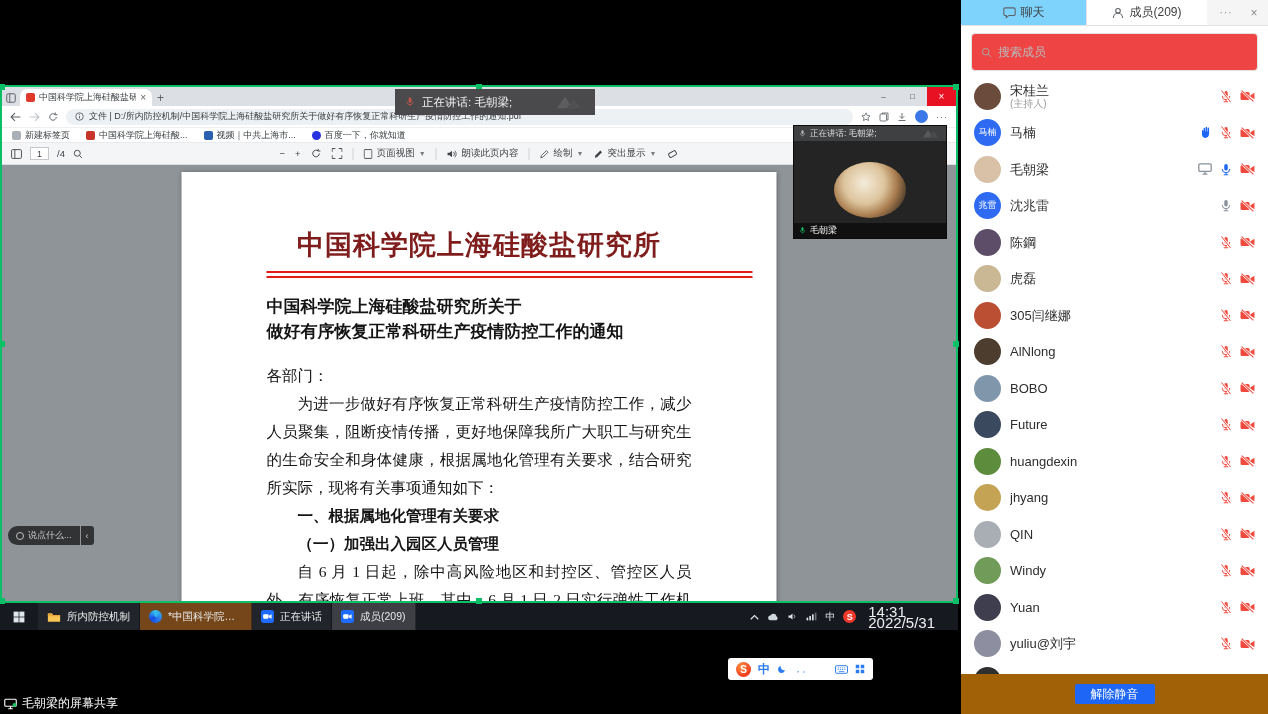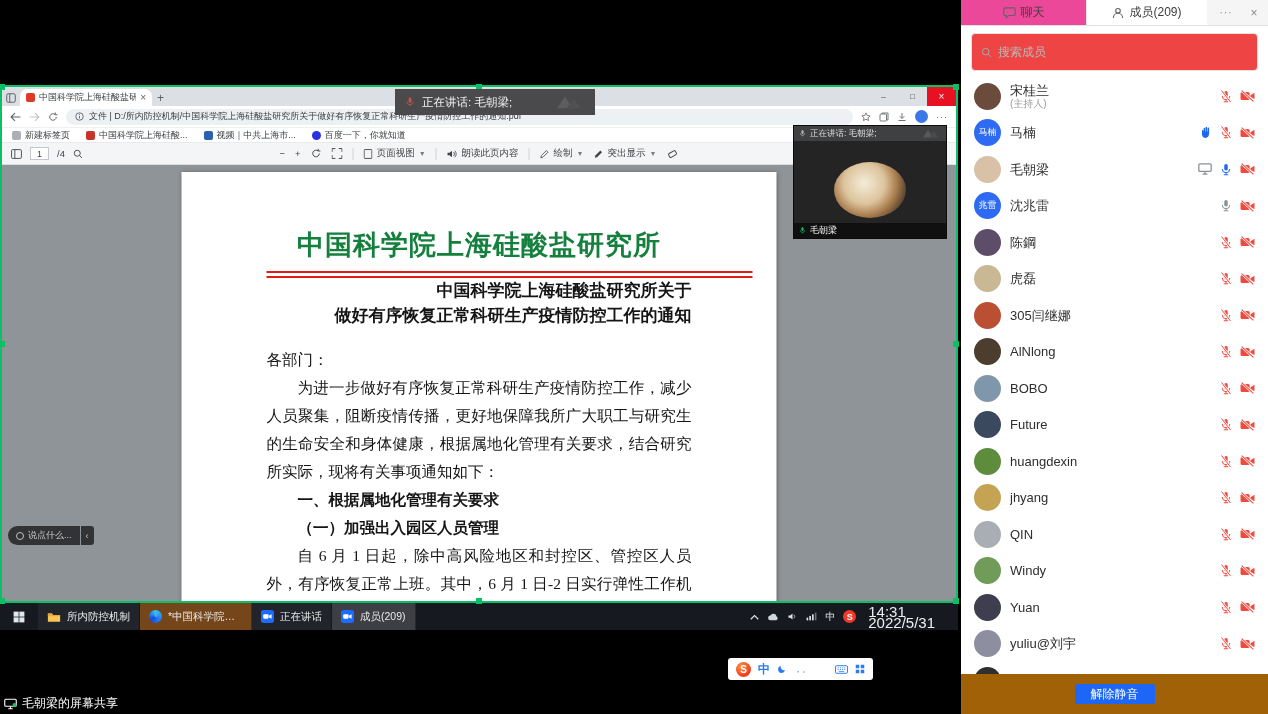--- a/index.html
+++ b/index.html
@@ -35,23 +35,23 @@
   .pdfbar{height:22px;background:#f4f5f6;border-bottom:1px solid #dcdfe2;display:flex;align-items:center;padding:0 9px;position:relative;flex:0 0 auto;font-size:9.5px;color:#3f4246}
   .pdf-left{display:flex;align-items:center;gap:8px}
   .page-box{width:19px;height:13px;background:#fff;border:1px solid #c4c8cc;font-size:9px;text-align:center;line-height:12px}
   .pdf-center{position:absolute;left:50%;transform:translateX(-50%);display:flex;align-items:center;gap:10px;white-space:nowrap}
   .pdiv{width:1px;height:12px;background:#cfd2d5}
   .pdf-btn{display:flex;align-items:center;gap:4px}
   .chev{font-size:7px;color:#7a7e83}
 
   .pdfview{flex:1;background:#8f9499;position:relative;overflow:hidden}
   .page{position:absolute;left:50%;transform:translateX(-50%);top:7px;width:595px;height:620px;background:#fff;box-shadow:0 1px 5px rgba(0,0,0,.45);padding:56px 85px 0;font-family:"Liberation Serif","DejaVu Serif",serif;color:#151515}
-  .doc-red-title{font-size:27px;font-weight:bold;color:#15803d;text-align:center;letter-spacing:1px;white-space:nowrap;line-height:34px}
+  .doc-red-title{font-size:27px;font-weight:bold;color:#7f1d1d;text-align:center;letter-spacing:1px;white-space:nowrap;line-height:34px}
   .doc-rule{width:486px;margin:9px auto 0;height:7px;border-top:2px solid #df1d18;border-bottom:2px solid #df1d18}
-  .doc-title{text-align:right;font-size:17px;font-weight:bold;line-height:25px}
+  .doc-title{margin-top:16px;text-align:left;font-size:17px;font-weight:bold;line-height:25px}
   .doc-salutation{margin-top:18px;font-size:15.5px;line-height:28px}
   .doc-para{font-size:15.5px;line-height:28px;text-align:justify;text-indent:2em}
   .doc-h{font-size:15.5px;font-weight:bold;line-height:28px;text-indent:2em}
 
   
   .share-frame{position:absolute;left:0;top:85px;width:958px;height:518px;border:2px solid #0abf66;z-index:15;pointer-events:none}
   .handle{position:absolute;width:6px;height:6px;background:#0abf66}
 
   
   .speak-pill{position:absolute;left:395px;top:89px;width:200px;height:26px;background:#4a4a4d;display:flex;align-items:center;gap:7px;padding:0 10px;z-index:20}
@@ -89,21 +89,21 @@
   .ime-mode{color:#2a7cf0;font-weight:bold;font-size:12px}
   .ime-ic{color:#2a7cf0;display:flex;align-items:center;font-size:10px}
   .ime-grid{display:grid;grid-template-columns:5px 5px;grid-template-rows:5px 5px;gap:1px}
   .ime-grid i{display:block}
   .share-label{position:absolute;left:4px;top:695px;display:flex;align-items:center;gap:5px;color:#fff;font-size:12px;z-index:10}
 
   
   .panel{position:absolute;left:961px;top:0;width:307px;height:714px;background:#fff;z-index:30;display:flex;flex-direction:column}
   .panel-head{height:26px;background:#f5f5f5;border-bottom:1px solid #e2e2e2;display:flex;align-items:stretch;flex:0 0 auto}
   .ptab{display:flex;align-items:center;justify-content:center;gap:5px;font-size:12px;color:#3e3e3e}
-  .ptab.chat{width:126px;background:#ec4899;border-right:1px solid #e2e2e2}
+  .ptab.chat{width:126px;background:#7dd3fc;border-right:1px solid #e2e2e2}
   .ptab.members{width:120px;background:#fff}
   .phead-btn{width:28px;display:flex;align-items:center;justify-content:center;color:#8a8a8a;font-size:12px}
   .phead-btn.dots{margin-left:auto;letter-spacing:1px;font-size:10px}
   .search-wrap{padding:7px 10px;flex:0 0 auto}
   .search-box{height:38px;border:1px solid #e3e3e3;background:#ef4444;border-radius:4px;display:flex;align-items:center;gap:6px;padding:0 9px}
   .search-box input{border:0;outline:0;background:transparent;font-size:12px;color:#333;width:100%;font-family:"Liberation Sans",sans-serif}
   .search-box input::placeholder{color:#b8b8b8}
   .member-list{flex:1;overflow:hidden}
   .mrow{height:36.5px;display:flex;align-items:center;gap:9px;padding:0 13px}
   .avatar{width:27px;height:27px;border-radius:50%;flex:0 0 auto;color:#fff;font-size:9px;display:flex;align-items:center;justify-content:center}

